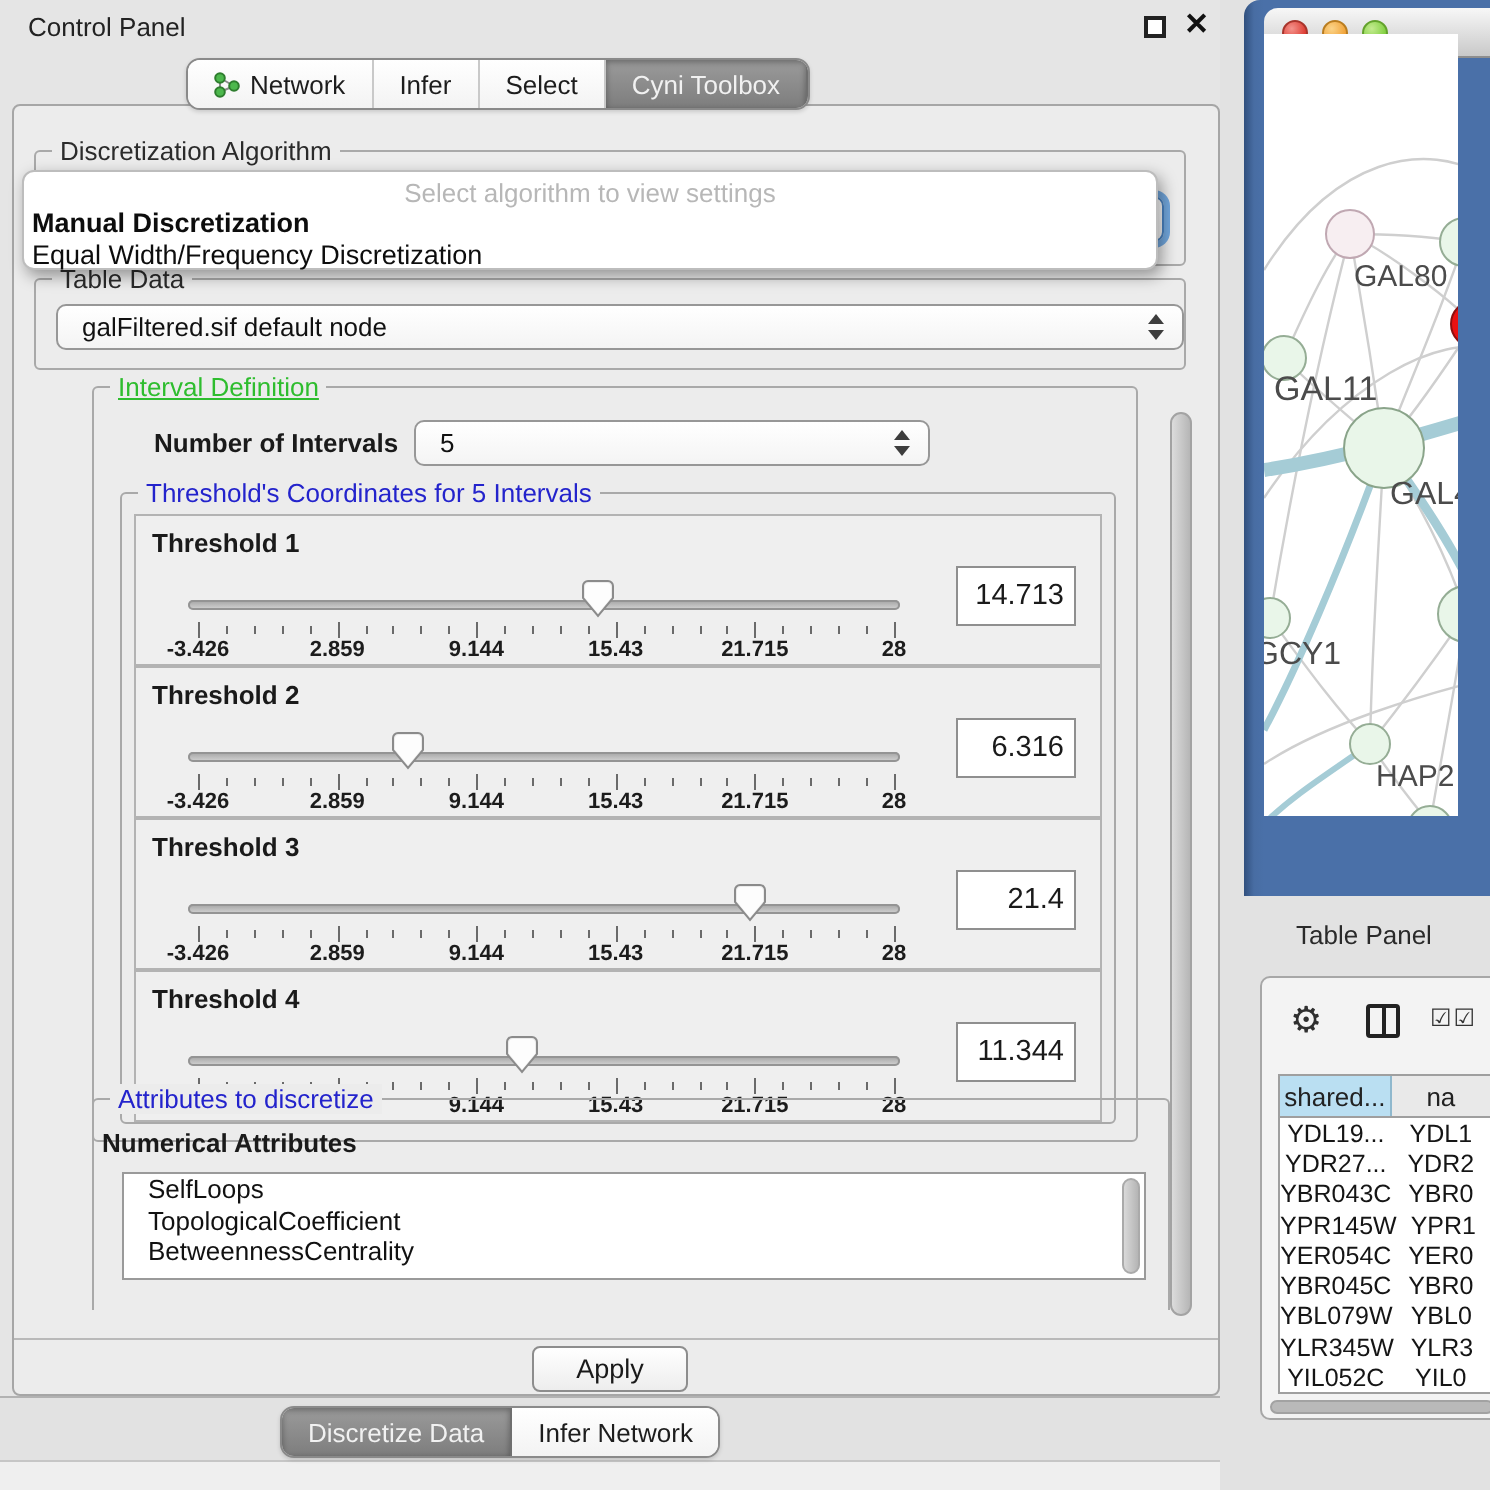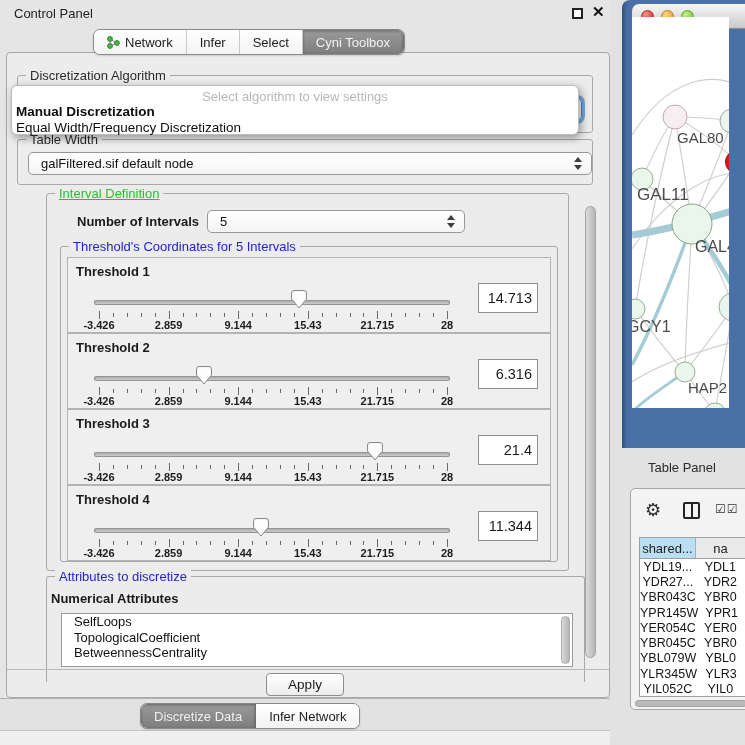--- a/index.html
+++ b/index.html
@@ -75,21 +75,21 @@
   .ticks { position:absolute; left:31px; top:53px; width:348px; height:8px; }
   .tick { position:absolute; top:2px; width:1px; height:4px; background:#6a6a6a; }
   .tick.major { top:0; height:8px; }
   .ticklabels { position:absolute; left:31px; top:61px; width:348px; height:12px; }
   .ticklabel { position:absolute; transform:translateX(-50%); font-size:11px; font-weight:700; color:#1c1c1c; white-space:nowrap; }
   .th-value { position:absolute; left:410px; top:25px; width:60px; height:30px; background:#fff;
     border:1px solid #8f8f8f; font-size:14.5px; display:flex; align-items:center;
     justify-content:flex-end; padding-right:5px; }
 
   
-  #attr-group { left:39px; top:523px; width:539px; height:106px; border-bottom:none;
+  #attr-group { left:39px; top:496px; width:539px; height:106px; border-bottom:none;
     border-bottom-left-radius:0; border-bottom-right-radius:0; }
   #attr-list-label { position:absolute; left:4px; top:14px; font-size:13px; font-weight:bold; }
   #attr-list { position:absolute; left:14px; top:36px; width:512px; height:54px; background:#fff;
     border:1px solid #9a9a9a; overflow:hidden; }
   .attr-item { font-size:13px; padding-left:12px; line-height:15.5px; color:#111; }
   #attr-scroll { position:absolute; right:2px; top:2px; width:9px; height:48px;
     background:linear-gradient(90deg,#d9d9d9,#b5b5b5); border-radius:5px; border:1px solid #aaa; }
 
   #apply-divider { position:absolute; left:0; top:616px; width:100%; height:1px; background:#b9b9b9; }
   #apply-btn { position:absolute; left:259px; top:620px; width:78px; height:23px;
@@ -182,21 +182,21 @@
     </div>
   </div>
 
   <div class="abs" id="algo-popup">
     <div id="popup-hint">Select algorithm to view settings</div>
     <div class="popup-item bold">Manual Discretization</div>
     <div class="popup-item">Equal Width/Frequency Discretization</div>
   </div>
 
   <div class="group" id="tabledata-group">
-    <div class="group-title t-dark">Table Width</div>
+    <div class="group-title t-dark">Table Data</div>
     <div class="combo" id="tabledata-combo">
       <span>galFiltered.sif default node</span>
       <div class="stepper">
           <i class="up"></i>
           <i class="dn"></i>
         </div>
     </div>
   </div>
 
   <div class="group" id="interval-group">

